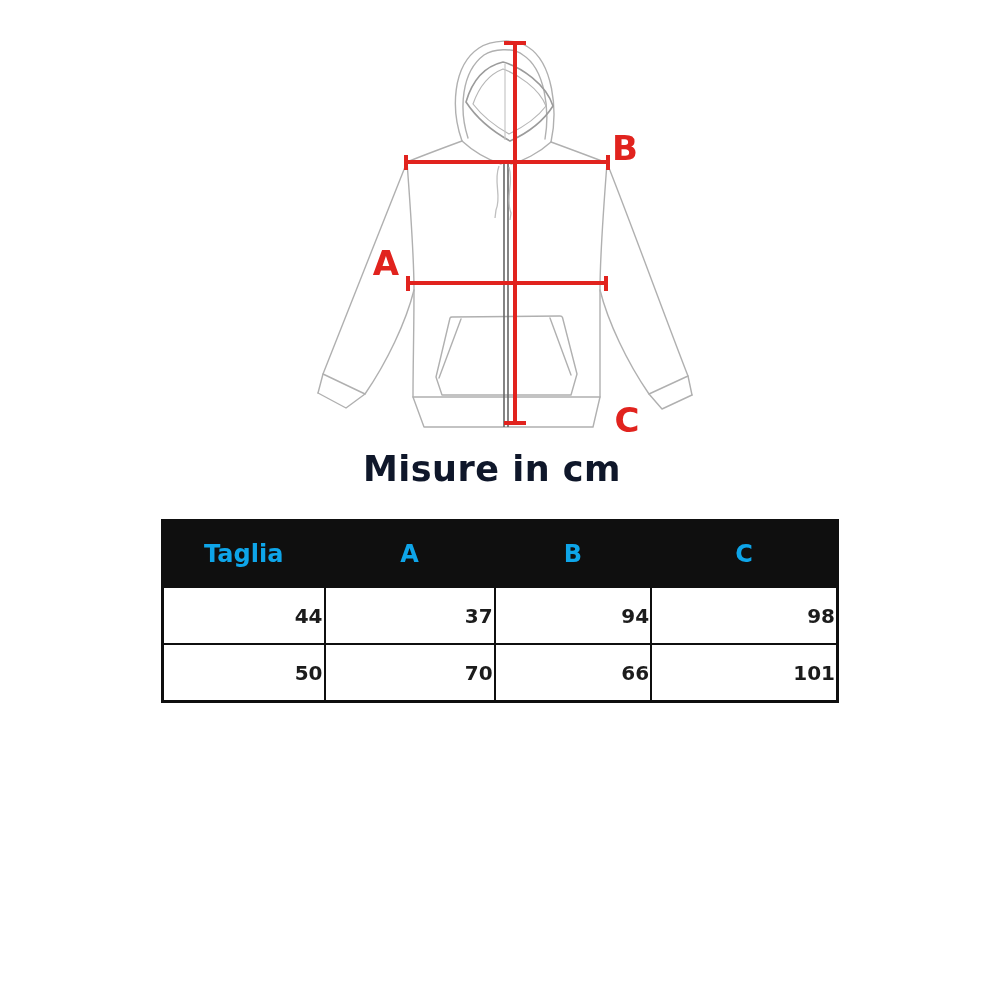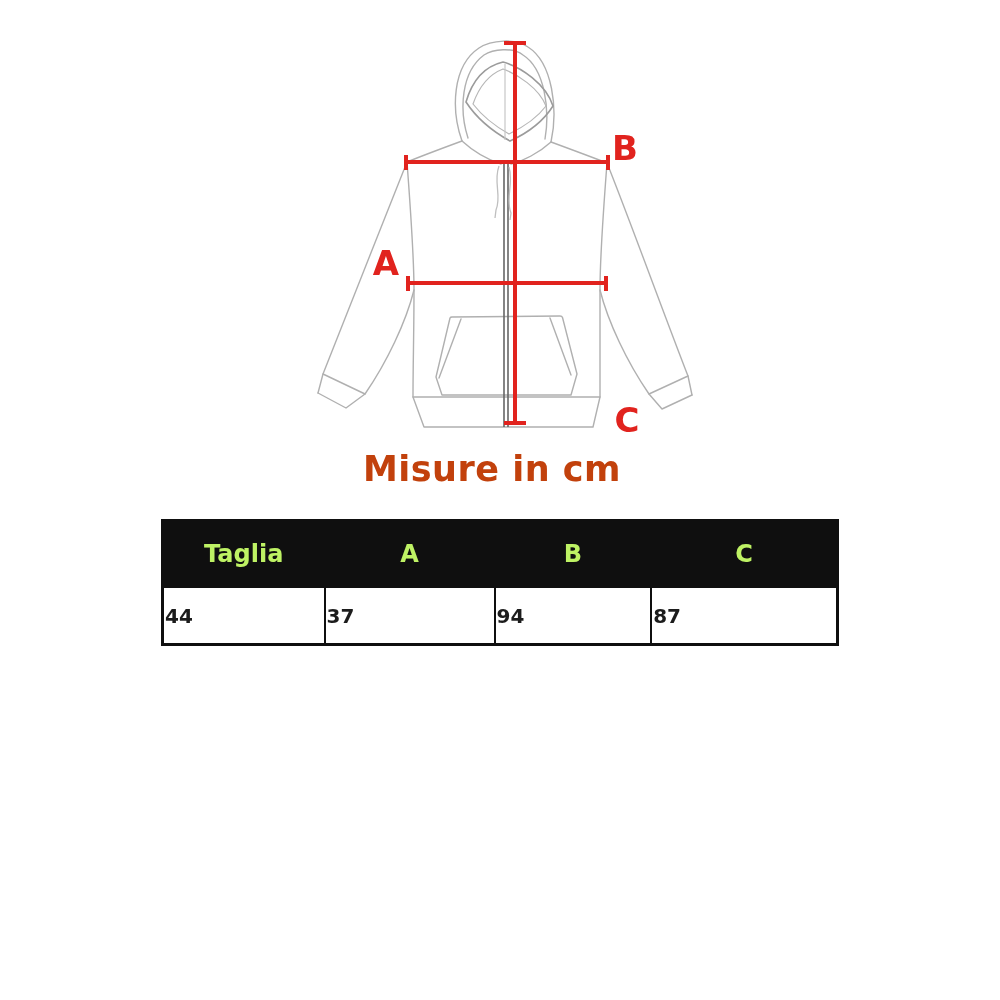--- a/index.html
+++ b/index.html
@@ -10,28 +10,28 @@
   .garment{fill:none;stroke-width:1.4;stroke-linecap:round;stroke-linejoin:round;}
   .faint{stroke:#c6c6c6;stroke-width:1.2;}
   .opening{stroke:#9b9b9b;stroke-width:1.6;fill:none;}
   .opening-inner{stroke:#b7b7b7;stroke-width:1.2;fill:none;}
   .zipper{stroke:#676767;stroke-width:1.6;fill:none;}
   .cord{stroke:#bfbfbf;stroke-width:1.3;fill:none;}
   .measure{fill:none;stroke-width:4;stroke-linecap:butt;}
   .mlabel{font-size:34px;font-weight:800;text-anchor:middle;}
 
   .title{position:absolute;left:0;top:449px;width:984px;margin:0;text-align:center;
-         font-size:35px;font-weight:800;color:#c2410c;letter-spacing:.5px;}
+         font-size:35px;font-weight:800;color:#0f172a;letter-spacing:.5px;}
 
   .size-table{position:absolute;left:161px;top:519px;width:678px;
               border-collapse:collapse;table-layout:fixed;border:3px solid #0f0f0f;}
-  .size-table th{background:#0f0f0f;color:#bef264;font-size:24px;font-weight:700;
+  .size-table th{background:#0f0f0f;color:#0ea5e9;font-size:24px;font-weight:700;
                  height:62px;border:2px solid #0f0f0f;text-align:center;}
   .size-table td{background:#ffffff;color:#1c1c1c;font-size:20px;font-weight:700;
-                 height:53px;border:2px solid #0f0f0f;text-align:left;}
+                 height:53px;border:2px solid #0f0f0f;text-align:right;}
 </style>
 </head>
 <body>
 
 <div class="page">
 
   <svg class="diagram-svg" width="1000" height="460" viewBox="0 0 1000 460">
 
     <g class="garment" stroke="#b0b0b0">
       <path d="M462,141 C451,110 452,66 479,48 C491,40 516,38 528,47 C553,63 558,110 551,142"></path>
@@ -88,18 +88,24 @@
         <th>A</th>
         <th>B</th>
         <th>C</th>
       </tr>
     </thead>
     <tbody>
       <tr>
         <td>44</td>
         <td>37</td>
         <td>94</td>
-        <td>87</td>
+        <td>98</td>
+      </tr>
+      <tr>
+        <td>50</td>
+        <td>70</td>
+        <td>66</td>
+        <td>101</td>
       </tr>
     </tbody>
   </table>
 
 </div>
 
 </body></html>

